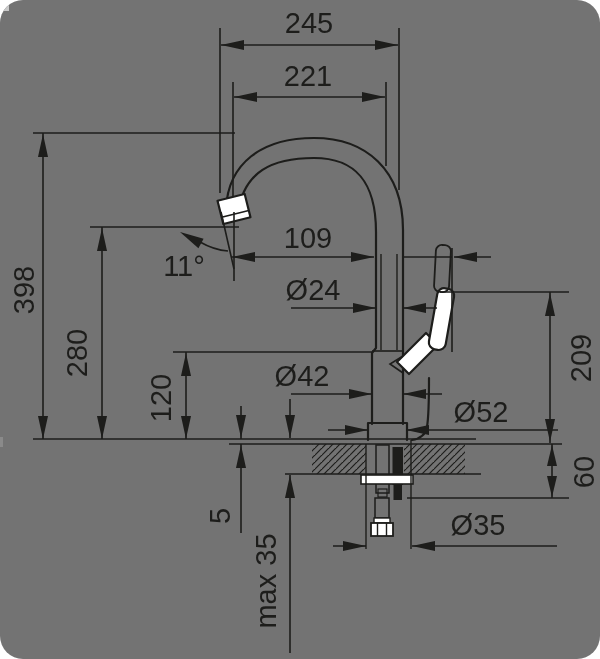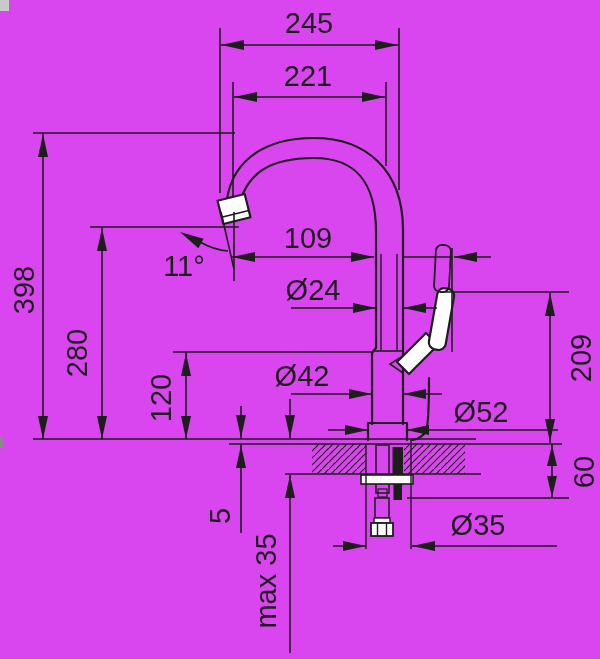--- a/index.html
+++ b/index.html
@@ -1,17 +1,17 @@
 <!DOCTYPE html>
 <html><head>
 <meta charset="utf-8">
 <style>
   html,body{margin:0;padding:0;background:#fff;}
-  .stage{position:relative;width:600px;height:659px;background:#d946ef;overflow:hidden;
-         font-family:"Liberation Sans",sans-serif;}
+  .stage{position:relative;width:600px;height:659px;background:#737373;overflow:hidden;
+         font-family:"Liberation Sans",sans-serif;border-radius:23px;}
   svg{display:block}
   svg text{font-family:"Liberation Sans","DejaVu Sans",sans-serif;font-size:29px;fill:#1d1d1b;}
   .ln{stroke:#1d1d1b;fill:none;}
   .thick{stroke-width:2.2;stroke-linejoin:round;stroke-linecap:round;}
   .dim{stroke-width:1.6;}
   .thin{stroke-width:1.4;}
   .arr{fill:#1d1d1b;stroke:none;}
   .white{fill:#ffffff;}
 </style>
 </head>

